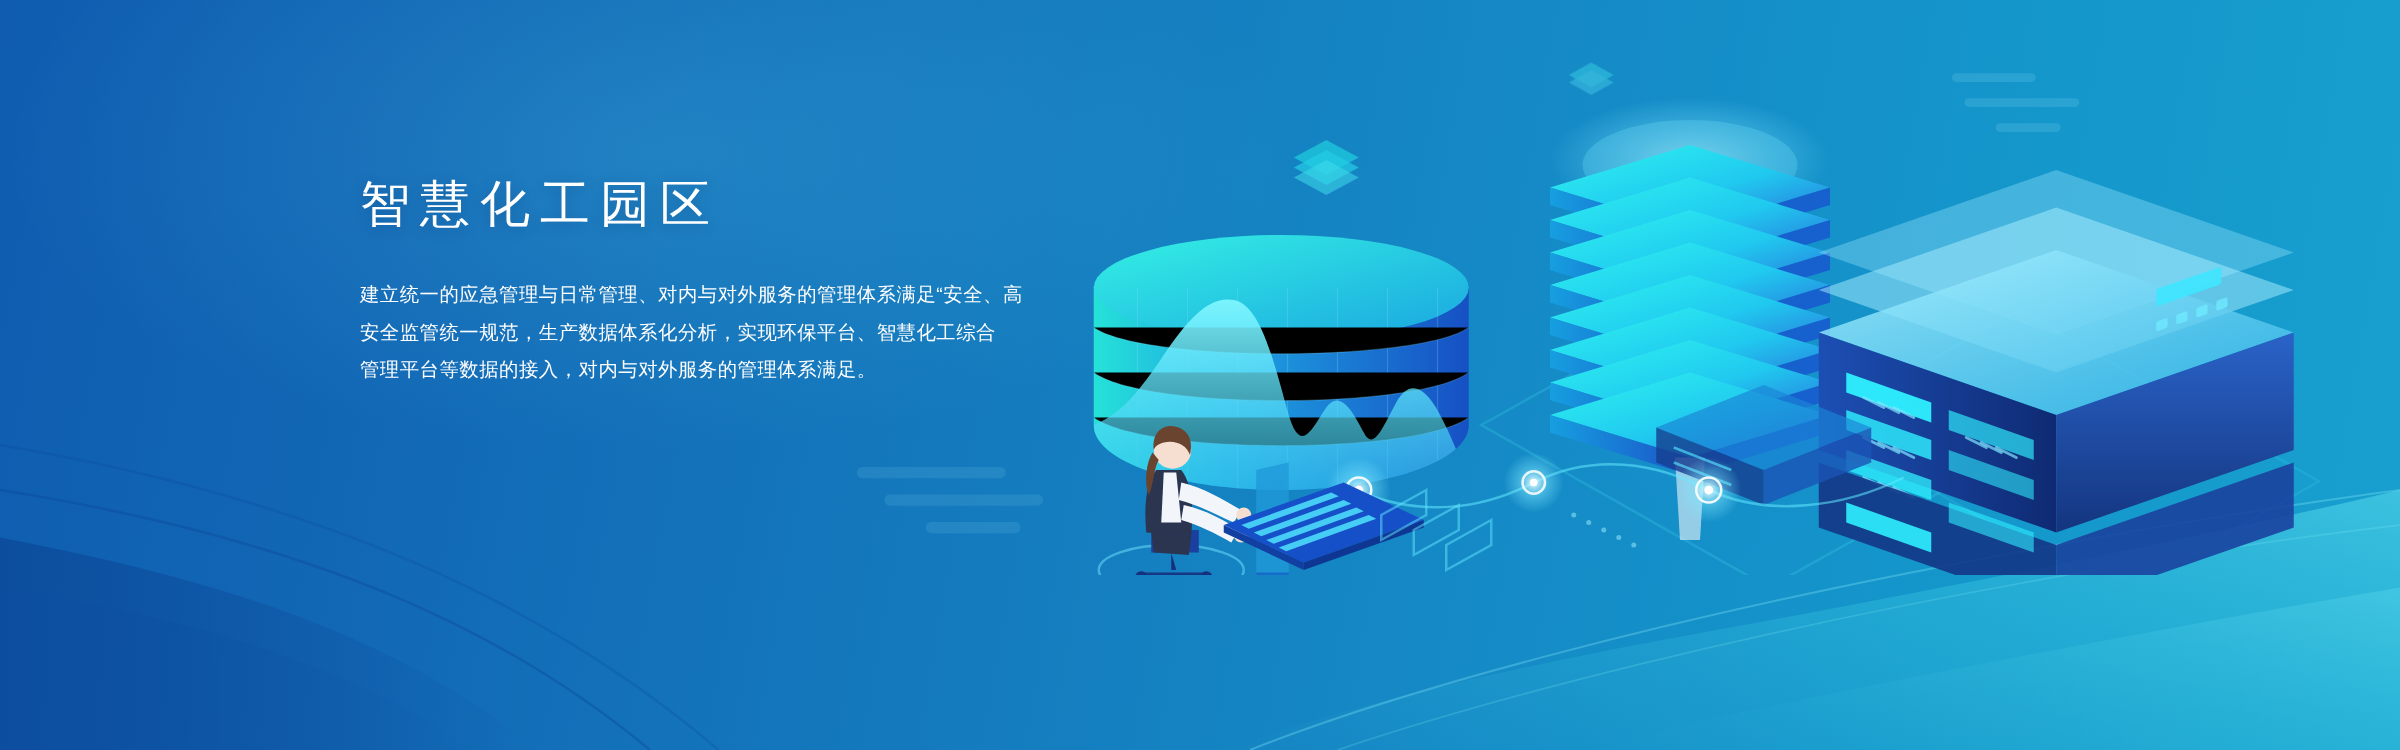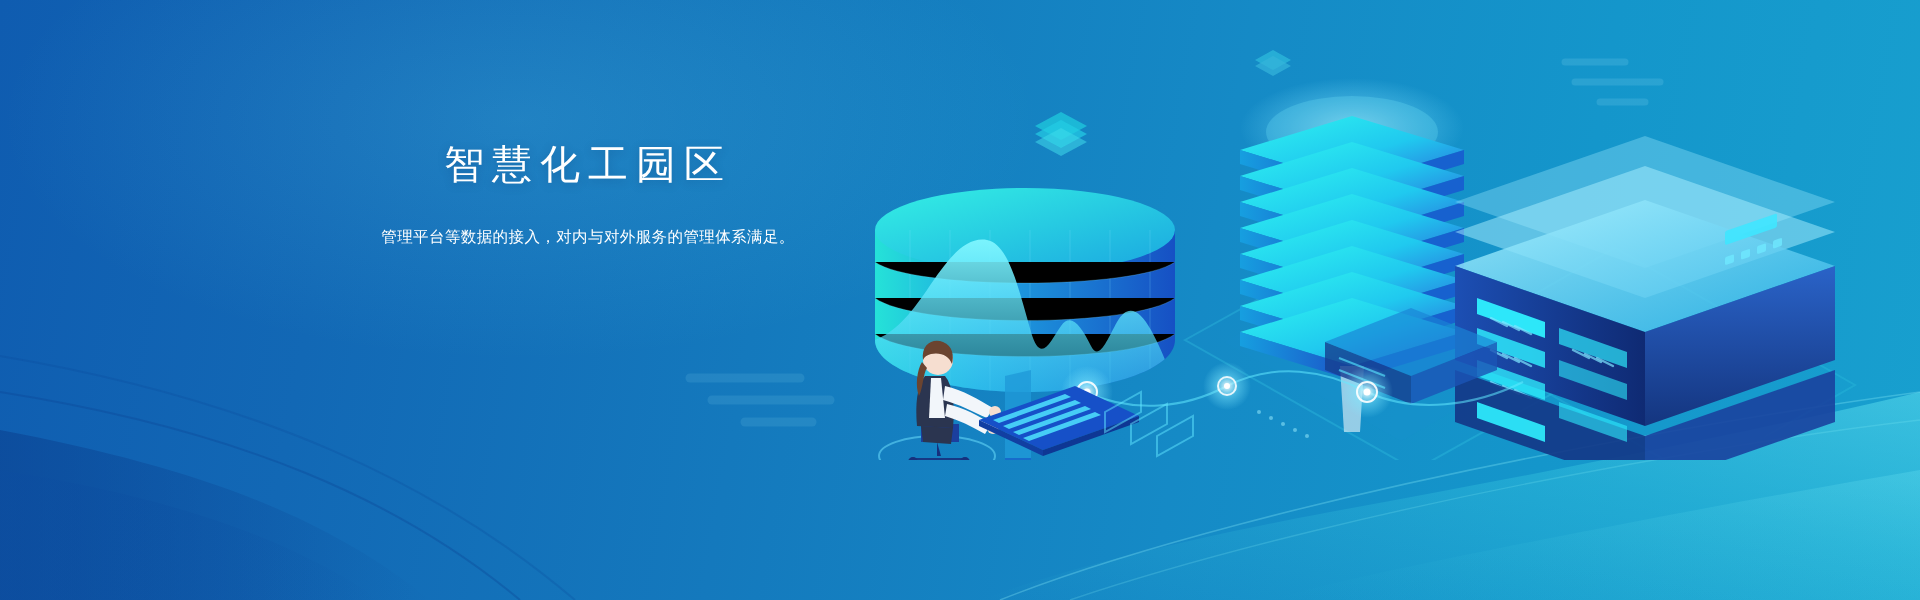--- a/index.html
+++ b/index.html
@@ -5,21 +5,21 @@
   html,body{margin:0;padding:0;}
   body{width:1920px;height:600px;overflow:hidden;font-family:"Liberation Sans","DejaVu Sans",sans-serif;}
 
   .banner{position:relative;width:1920px;height:600px;overflow:hidden;
     background:linear-gradient(100deg,#0f5cb0 0%,#1268b5 18%,#1479bd 40%,#158ac6 62%,#1496cb 80%,#18a0cf 100%);}
 
   
   .bg-svg{position:absolute;inset:0;width:1920px;height:600px;}
 
   
-  .text-col{position:absolute;left:288px;top:140px;width:600px;text-align:center;}
+  .text-col{position:absolute;left:288px;top:140px;width:600px;}
   .title{color:#ffffff;font-size:40px;line-height:48px;letter-spacing:8px;font-weight:400;margin:0 0 34px 0;
          text-shadow:0 2px 10px rgba(0,40,90,.25);}
   .desc{margin:0;padding:0;list-style:none;}
   .desc li{color:#ffffff;font-size:15.5px;line-height:30px;letter-spacing:.4px;white-space:nowrap;}
 
   
   .art{position:absolute;left:855px;top:40px;width:1065px;height:420px;}
   .art svg{display:block;}
 </style>
 </head>
@@ -73,20 +73,22 @@
     <g stroke="#9fe9f7" stroke-opacity=".12" stroke-width="9" stroke-linecap="round">
       <path d="M690,378 L800,378"></path>
       <path d="M712,400 L830,400"></path>
       <path d="M745,422 L812,422"></path>
     </g>
   </svg>
 
   <div class="text-col">
     <h1 class="title">智慧化工园区</h1>
     <ul class="desc">
+      <li>建立统一的应急管理与日常管理、对内与对外服务的管理体系满足“安全、高</li>
+      <li>安全监管统一规范，生产数据体系化分析，实现环保平台、智慧化工综合</li>
       <li>管理平台等数据的接入，对内与对外服务的管理体系满足。</li>
     </ul>
   </div>
 
   <div class="art">
     <svg width="1065" height="420" viewBox="0 0 1065 420" aria-hidden="true">
       <defs>
         <linearGradient id="cylTop" x1="0" y1="0" x2="1" y2="1">
           <stop offset="0%" stop-color="#34f0e4"></stop>
           <stop offset="100%" stop-color="#1aa6e0"></stop>

